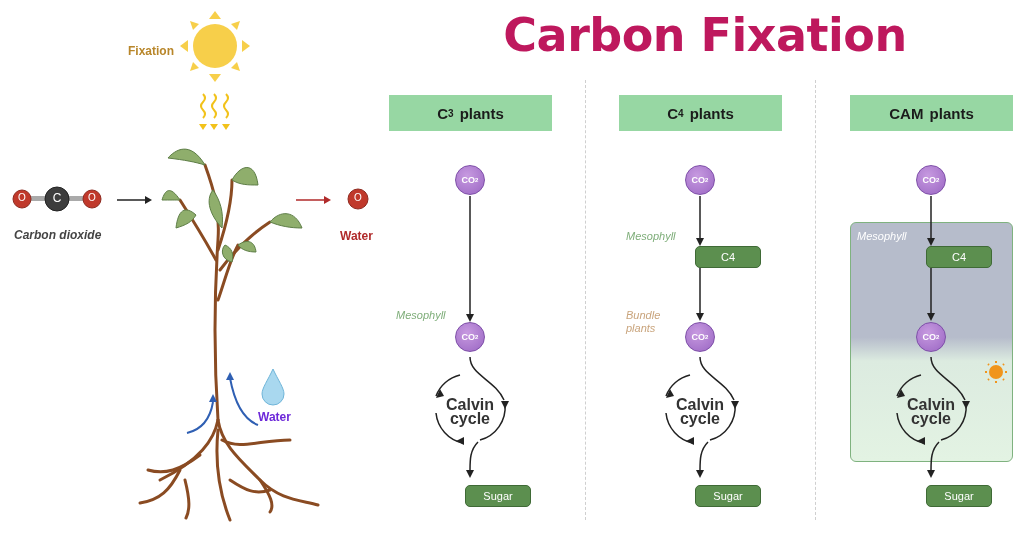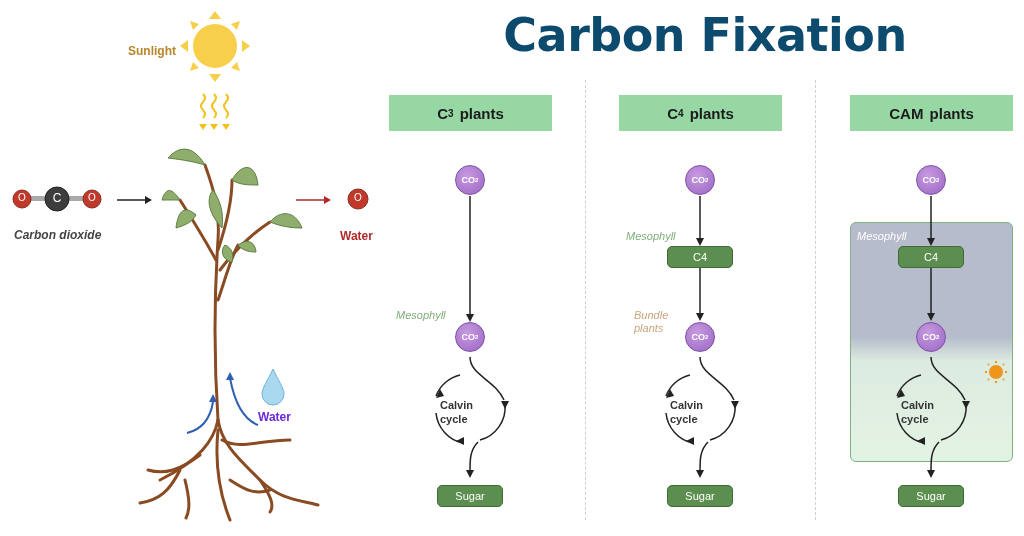--- a/index.html
+++ b/index.html
@@ -1,35 +1,35 @@
 <!DOCTYPE html>
 <html><head>
 <meta charset="utf-8">
 <style>
   html,body{margin:0;padding:0;background:#ffffff;}
   body{width:1024px;height:536px;position:relative;overflow:hidden;font-family:"Liberation Sans",sans-serif;}
   .abs{position:absolute;}
-  .title{left:440px;top:8px;width:530px;text-align:center;font-size:46px;font-weight:700;color:#0c4a6e;font-family:"DejaVu Sans",sans-serif;letter-spacing:-0.5px;}
+  .title{left:440px;top:8px;width:530px;text-align:center;font-size:46px;font-weight:700;color:#be185d;font-family:"DejaVu Sans",sans-serif;letter-spacing:-0.5px;}
   .lbl{font-weight:700;font-size:12px;}
   .sunlight{left:128px;top:44px;color:#b8862a;}
   .co2label{left:14px;top:228px;color:#444;font-style:italic;}
   .oxylabel{left:340px;top:229px;color:#b02a2a;}
   .waterlabel{left:258px;top:410px;color:#6d28d9;}
   .header{height:36px;background:#97d7a3;display:flex;align-items:center;justify-content:center;font-weight:700;font-size:15px;color:#1b1b1b;}
   .header sub{font-size:10px;vertical-align:-2px;margin-right:2px;}
   .divider{width:0;border-left:1px dashed #cfcfcf;top:80px;height:440px;}
   .panel{border-radius:6px;border:1.5px solid;box-sizing:border-box;}
   .panel-green{background:#e3f3e3;border-color:#7fb27f;}
   .panel-orange{background:#fdeede;border-color:#d8b48a;}
   .panel-cam{border-color:#7fb27f;background:linear-gradient(to bottom,#b6bccb 0%,#b6bccb 48%,#dcebe0 58%,#e3f3e3 100%);}
   .panel-label{font-style:italic;font-size:11px;}
   .co2{width:30px;height:30px;border-radius:50%;background:radial-gradient(circle at 40% 35%,#c79ae0,#9a66c3);border:1px solid #7e4fa8;box-sizing:border-box;color:#fff;font-size:9px;font-weight:700;display:flex;align-items:center;justify-content:center;text-align:center;}
   .co2 sub{font-size:6px;}
-  .box{background:#5c8f4f;border:1.5px solid #3f6a36;border-radius:5px;color:#fff;font-size:11px;display:flex;align-items:center;justify-content:center;box-sizing:border-box;}
-  .calvin{font-weight:700;font-size:11px;color:#333;line-height:14px;}
+  .box{background:#5c8f4f;border:1.5px solid #3f6a36;border-radius:5px;color:#fff;font-size:11px;display:flex;align-items:center;justify-content:center;box-sizing:border-box;margin-left:28px;}
+  .calvin{font-weight:700;font-size:16px;color:#333;text-align:center;line-height:14px;}
   svg{position:absolute;left:0;top:0;}
 </style>
 </head>
 <body>
 
 <div class="abs title">Carbon Fixation</div>
 
 <svg width="1024" height="536">
 
   <g>
@@ -143,21 +143,21 @@
   <g fill="#222">
     <polygon points="700,246 696,238 704,238"></polygon>
     <polygon points="700,321 696,313 704,313"></polygon>
     <polygon points="735,409 731,401 739,401"></polygon>
     <polygon points="670,389 666,398 674,396"></polygon>
     <polygon points="686,441 694,437 694,445"></polygon>
     <polygon points="700,478 696,470 704,470"></polygon>
   </g>
 </svg>
 
-<div class="abs lbl sunlight">Sunlight</div>
+<div class="abs lbl sunlight">Fixation</div>
 <div class="abs lbl co2label">Carbon dioxide</div>
 <div class="abs lbl oxylabel">Water</div>
 <div class="abs lbl waterlabel">Water</div>
 <div class="abs" style="left:17px;top:192px;width:10px;text-align:center;color:#fff;font-size:10px;">O</div>
 <div class="abs" style="left:51px;top:191px;width:12px;text-align:center;color:#fff;font-size:12px;">C</div>
 <div class="abs" style="left:87px;top:192px;width:10px;text-align:center;color:#fff;font-size:10px;">O</div>
 <div class="abs" style="left:353px;top:192px;width:10px;text-align:center;color:#fff;font-size:10px;">O</div>
 
 <div class="abs divider" style="left:585px;"></div>
 <div class="abs divider" style="left:815px;"></div>
@@ -189,21 +189,21 @@
     <span style="white-space:pre"> plants</span>
 </div>
 <div class="abs co2" style="left:685px;top:165px;">
     <span>CO</span>
     <sub>2</sub>
   </div>
 <div class="abs panel panel-green" style="left:619px;top:222px;width:163px;height:69px;z-index:-1;"></div>
 <div class="abs panel-label" style="left:626px;top:230px;color:#7fae7a;">Mesophyll</div>
 <div class="abs box" style="left:667px;top:246px;width:66px;height:22px;">C4</div>
 <div class="abs panel panel-orange" style="left:619px;top:299px;width:163px;height:163px;z-index:-1;"></div>
-<div class="abs panel-label" style="left:626px;top:309px;color:#c9a47c;line-height:13px;margin-left:8px;">
+<div class="abs panel-label" style="left:626px;top:309px;color:#c9a47c;line-height:13px;">
     <div>Bundle</div>
     <div>plants</div>
   </div>
 <div class="abs co2" style="left:685px;top:322px;">
     <span>CO</span>
     <sub>2</sub>
   </div>
 <div class="abs calvin" style="left:670px;top:398px;width:60px;">
     <div>Calvin</div>
     <div>cycle</div>

